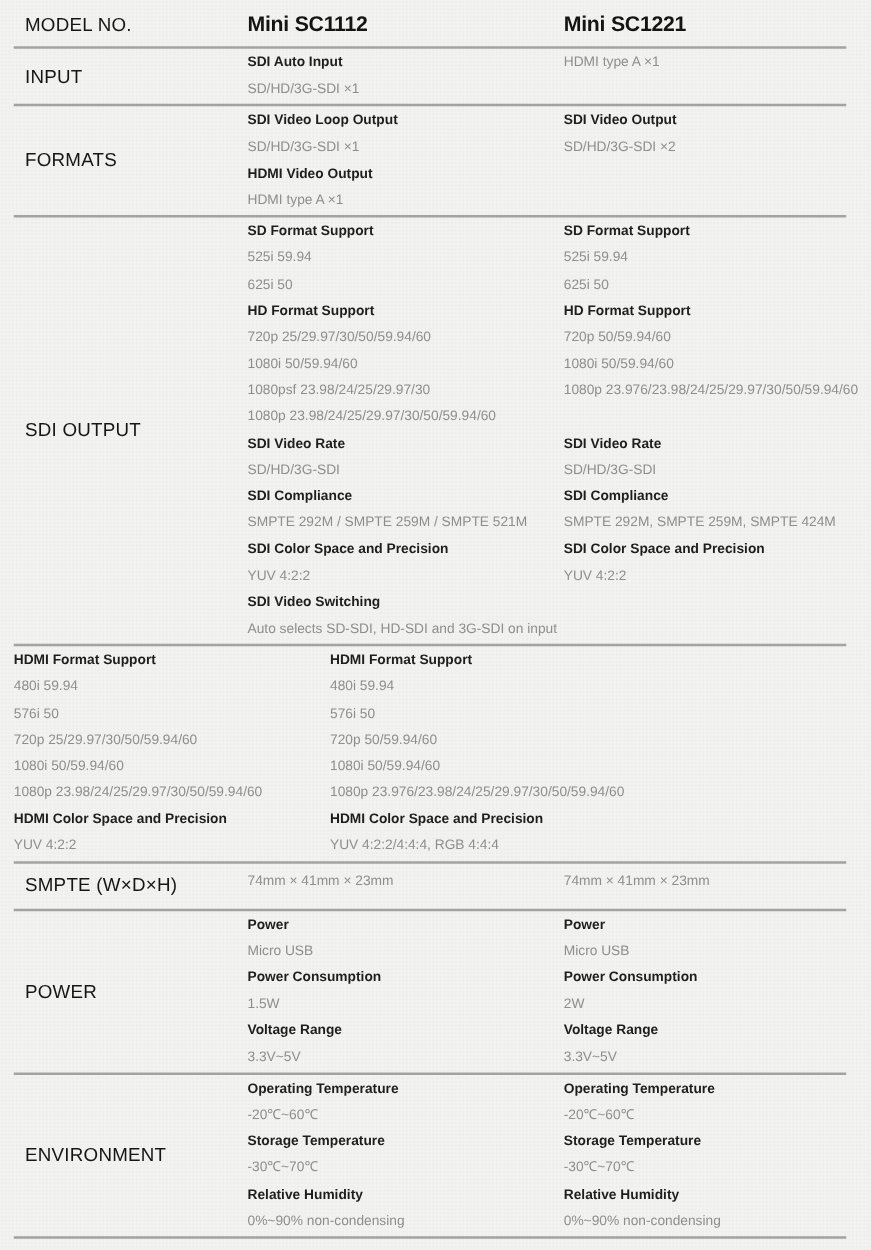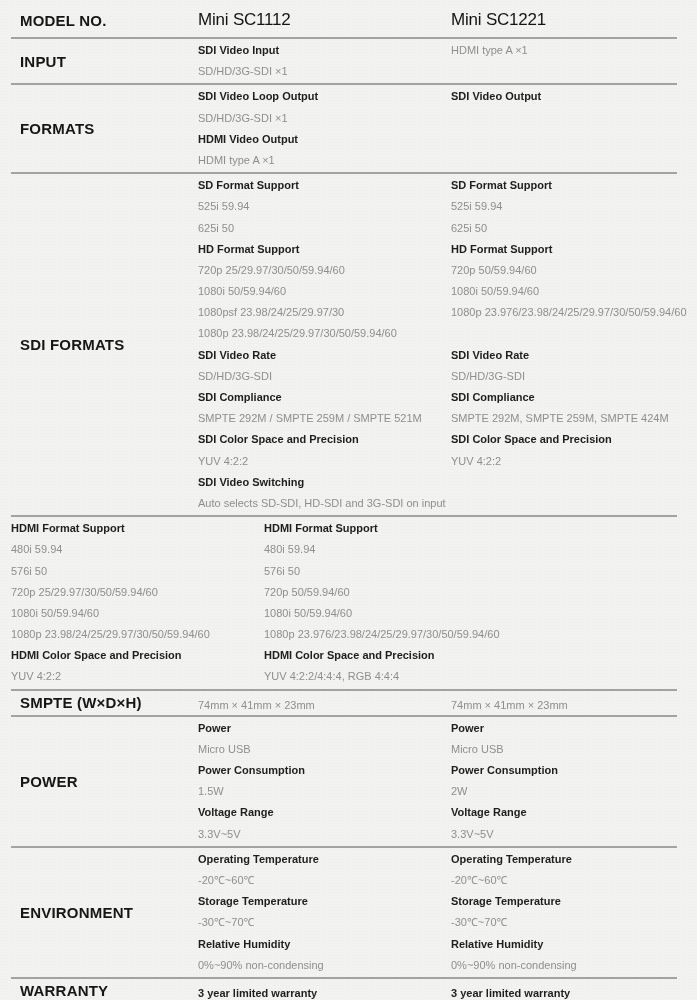--- a/index.html
+++ b/index.html
@@ -27,21 +27,21 @@
     display: flex;
     border-bottom: 2px solid #a3a3a1;
   }
   .cat-cell {
     width: 187px;
     box-sizing: border-box;
     padding-left: 9px;
     display: flex;
     align-items: center;
     font-size: 15px;
-    font-weight: bold;
+    font-weight: normal;
     color: #161614;
     letter-spacing: 0.2px;
     white-space: nowrap;
     text-align: right;
   }
   .col1 { width: 253px; }
   .col2 { width: 226px; }
   .col {
     box-sizing: border-box;
     padding-top: 1px;
@@ -50,83 +50,84 @@
   .header-row {
     height: 37px;
     align-items: center;
   }
   .header-row .cat-cell {
     height: 100%;
     padding-top: 3px;
   }
   .model-name {
     font-size: 17px;
-    font-weight: normal;
+    font-weight: bold;
     color: #141412;
     letter-spacing: -0.2px;
     padding-top: 3px;
     white-space: nowrap;
   }
   .line {
     height: 21.2px;
     line-height: 21.2px;
     font-size: 11px;
     white-space: nowrap;
   }
   .line.label {
     font-weight: bold;
     color: #1e1e1c;
   }
   .line.value {
     color: #8e8e8c;
   }
   .line.blank { }
   .row.single .line {
-    height: 22px;
+    height: 34px;
     line-height: 26px;
   }
 </style>
 </head>
 <body>
 
 <div class="spec-table">
   <div class="row header-row">
     <div class="cat-cell">MODEL NO.</div>
     <div class="col col1">
       <div class="model-name">Mini SC1112</div>
     </div>
     <div class="col col2">
       <div class="model-name">Mini SC1221</div>
     </div>
   </div>
   <div id="sections-container">
       <div class="row">
         <div class="cat-cell">INPUT</div>
         <div class="col col1">
-          <div class="line label">SDI Video Input</div>
+          <div class="line label">SDI Auto Input</div>
           <div class="line value">SD/HD/3G-SDI ×1</div>
         </div>
         <div class="col col2">
           <div class="line value">HDMI type A ×1</div>
         </div>
       </div>
       <div class="row">
         <div class="cat-cell">FORMATS</div>
         <div class="col col1">
           <div class="line label">SDI Video Loop Output</div>
           <div class="line value">SD/HD/3G-SDI ×1</div>
           <div class="line label">HDMI Video Output</div>
           <div class="line value">HDMI type A ×1</div>
         </div>
         <div class="col col2">
           <div class="line label">SDI Video Output</div>
-        </div>
-      </div>
-      <div class="row">
-        <div class="cat-cell">SDI FORMATS</div>
+          <div class="line value">SD/HD/3G-SDI ×2</div>
+        </div>
+      </div>
+      <div class="row">
+        <div class="cat-cell">SDI OUTPUT</div>
         <div class="col col1">
           <div class="line label">SD Format Support</div>
           <div class="line value">525i 59.94</div>
           <div class="line value">625i 50</div>
           <div class="line label">HD Format Support</div>
           <div class="line value">720p 25/29.97/30/50/59.94/60</div>
           <div class="line value">1080i 50/59.94/60</div>
           <div class="line value">1080psf 23.98/24/25/29.97/30</div>
           <div class="line value">1080p 23.98/24/25/29.97/30/50/59.94/60</div>
           <div class="line label">SDI Video Rate</div>

